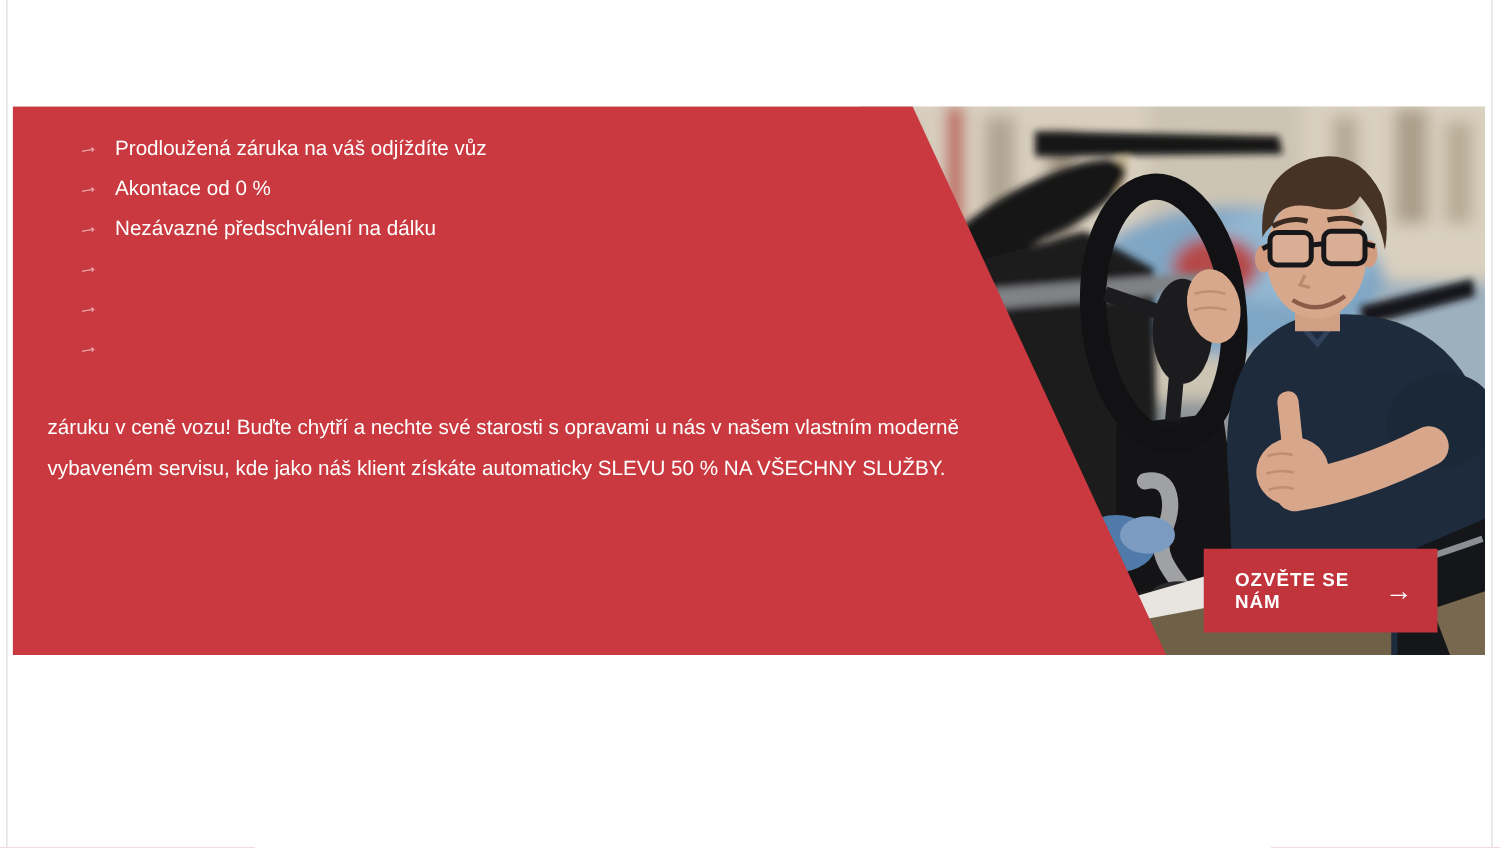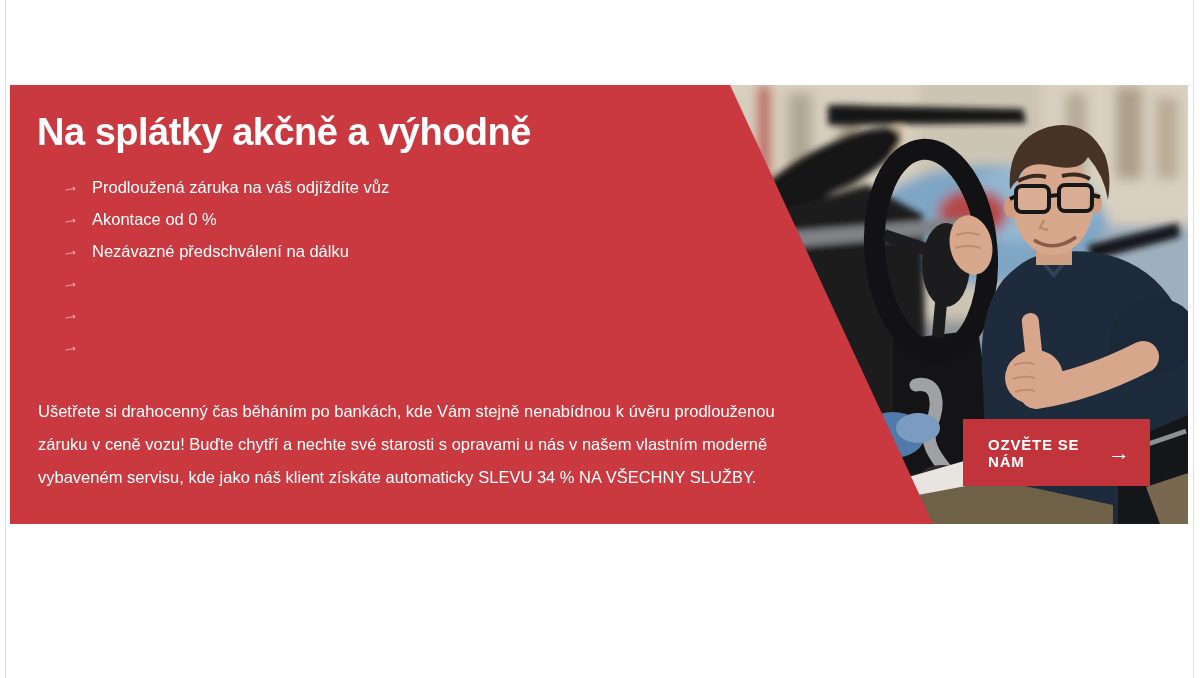--- a/index.html
+++ b/index.html
@@ -31,21 +31,21 @@
   .bullets li { display:flex; align-items:baseline; height:32px; font-size:16.5px; white-space:nowrap; }
   .b-arrow {
     margin-right:13px; color:rgba(255,255,255,0.62);
     display:inline-block; transform:rotate(-10deg) translateY(-1px); font-size:17px;
   }
   .bd { font-weight:400; }
   .para { margin:25px 0 0 28px; font-size:16.5px; line-height:33px; }
   .p-line { white-space:nowrap; }
 
   .cta {
-    position:absolute; left:953px; top:334px; width:187px; height:67px;
+    position:absolute; left:953px; top:354px; width:187px; height:67px;
     background:var(--btn-red); z-index:5; display:flex; align-items:center;
     justify-content:space-between; padding:0 20px 0 25px; box-sizing:border-box;
     color:#fff; text-decoration:none; cursor:pointer;
   }
   .cta-label { font-weight:700; font-size:15px; letter-spacing:0.8px; }
   .cta-arrow { font-size:22px; line-height:1; }
 </style>
 </head>
 <body>
 
@@ -134,21 +134,20 @@
         <polygon points="150,425 310,395 425,420 425,439 150,439" fill="#6e6148"></polygon>
         <polygon points="430,360 500,330 500,439 430,439" fill="#15161a"></polygon>
         <path d="M432,368 Q470,356 498,346" stroke="#8c8f93" stroke-width="5" fill="none"></path>
         <polygon points="458,402 500,388 500,439 472,439" fill="#77684f"></polygon>
       </svg>
     </div>
 
     <div class="redwedge"></div>
 
     <div class="content">
-      <h1 class="title">Na splátky akčně a výhodně</h1>
       <ul class="bullets" id="bullets">
           <li>
             <span class="b-arrow">→</span>
             <span><span class="bd">Prodloužená záruka</span><span> na váš odjíždíte vůz</span></span>
           </li>
           <li>
             <span class="b-arrow">→</span>
             <span><span>Akontace od 0 %</span></span>
           </li>
           <li>
@@ -159,23 +158,22 @@
             <span class="b-arrow">→</span>
           </li>
           <li>
             <span class="b-arrow">→</span>
           </li>
           <li>
             <span class="b-arrow">→</span>
           </li>
         </ul>
       <div class="para" id="para">
-          <div class="p-line"><span>Ušetřete si drahocenný čas běháním po bankách, kde Vám stejně nenabídnou k úvěru </span><span class="bd">prodlouženou</span></div>
           <div class="p-line"><span class="bd">záruku v ceně</span><span> vozu! Buďte chytří a nechte své starosti s opravami u nás v našem vlastním moderně</span></div>
-          <div class="p-line"><span>vybaveném servisu, kde jako náš klient získáte automaticky </span><span class="bd">SLEVU 34 % NA VŠECHNY SLUŽBY.</span></div>
+          <div class="p-line"><span>vybaveném servisu, kde jako náš klient získáte automaticky </span><span class="bd">SLEVU 50 % NA VŠECHNY SLUŽBY.</span></div>
         </div>
     </div>
 
     <a class="cta">
       <span class="cta-label">OZVĚTE SE NÁM</span>
       <span class="cta-arrow">→</span>
     </a>
   </section>
 </div>
 

